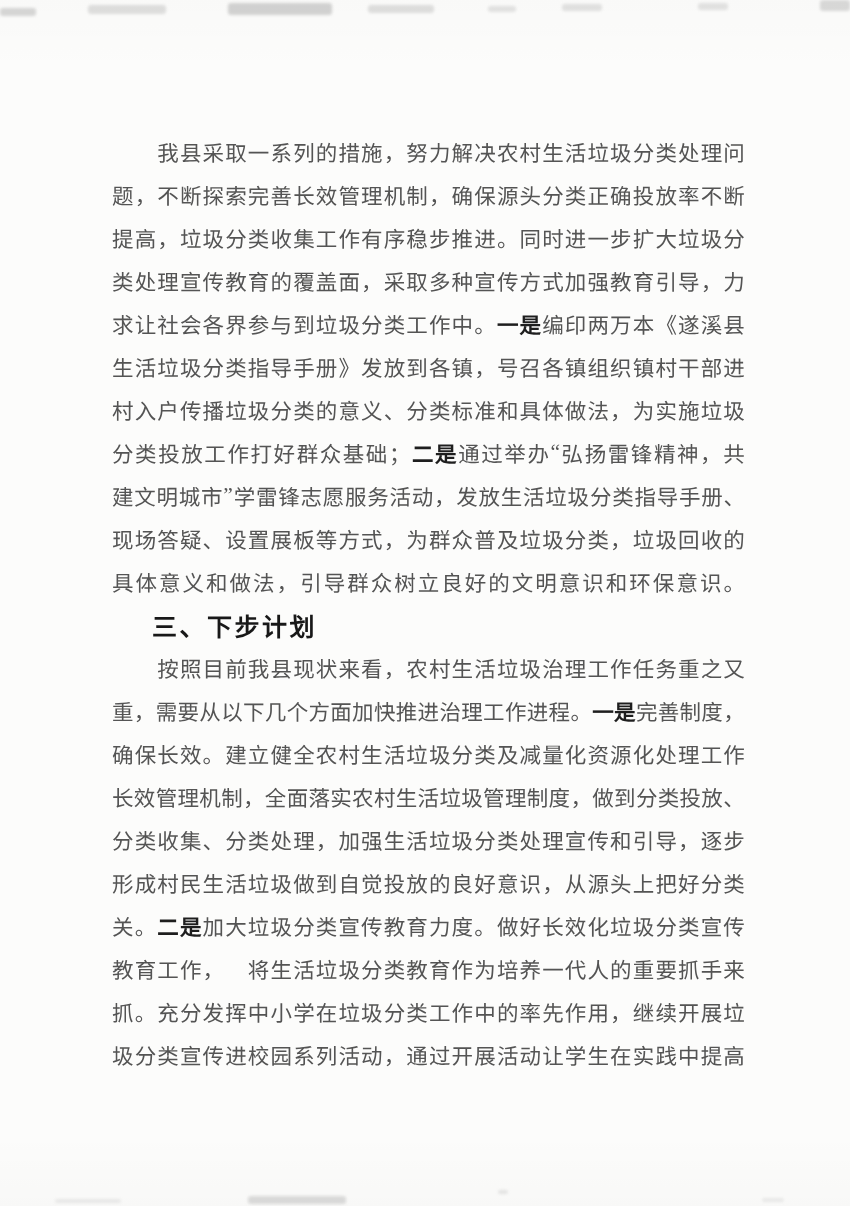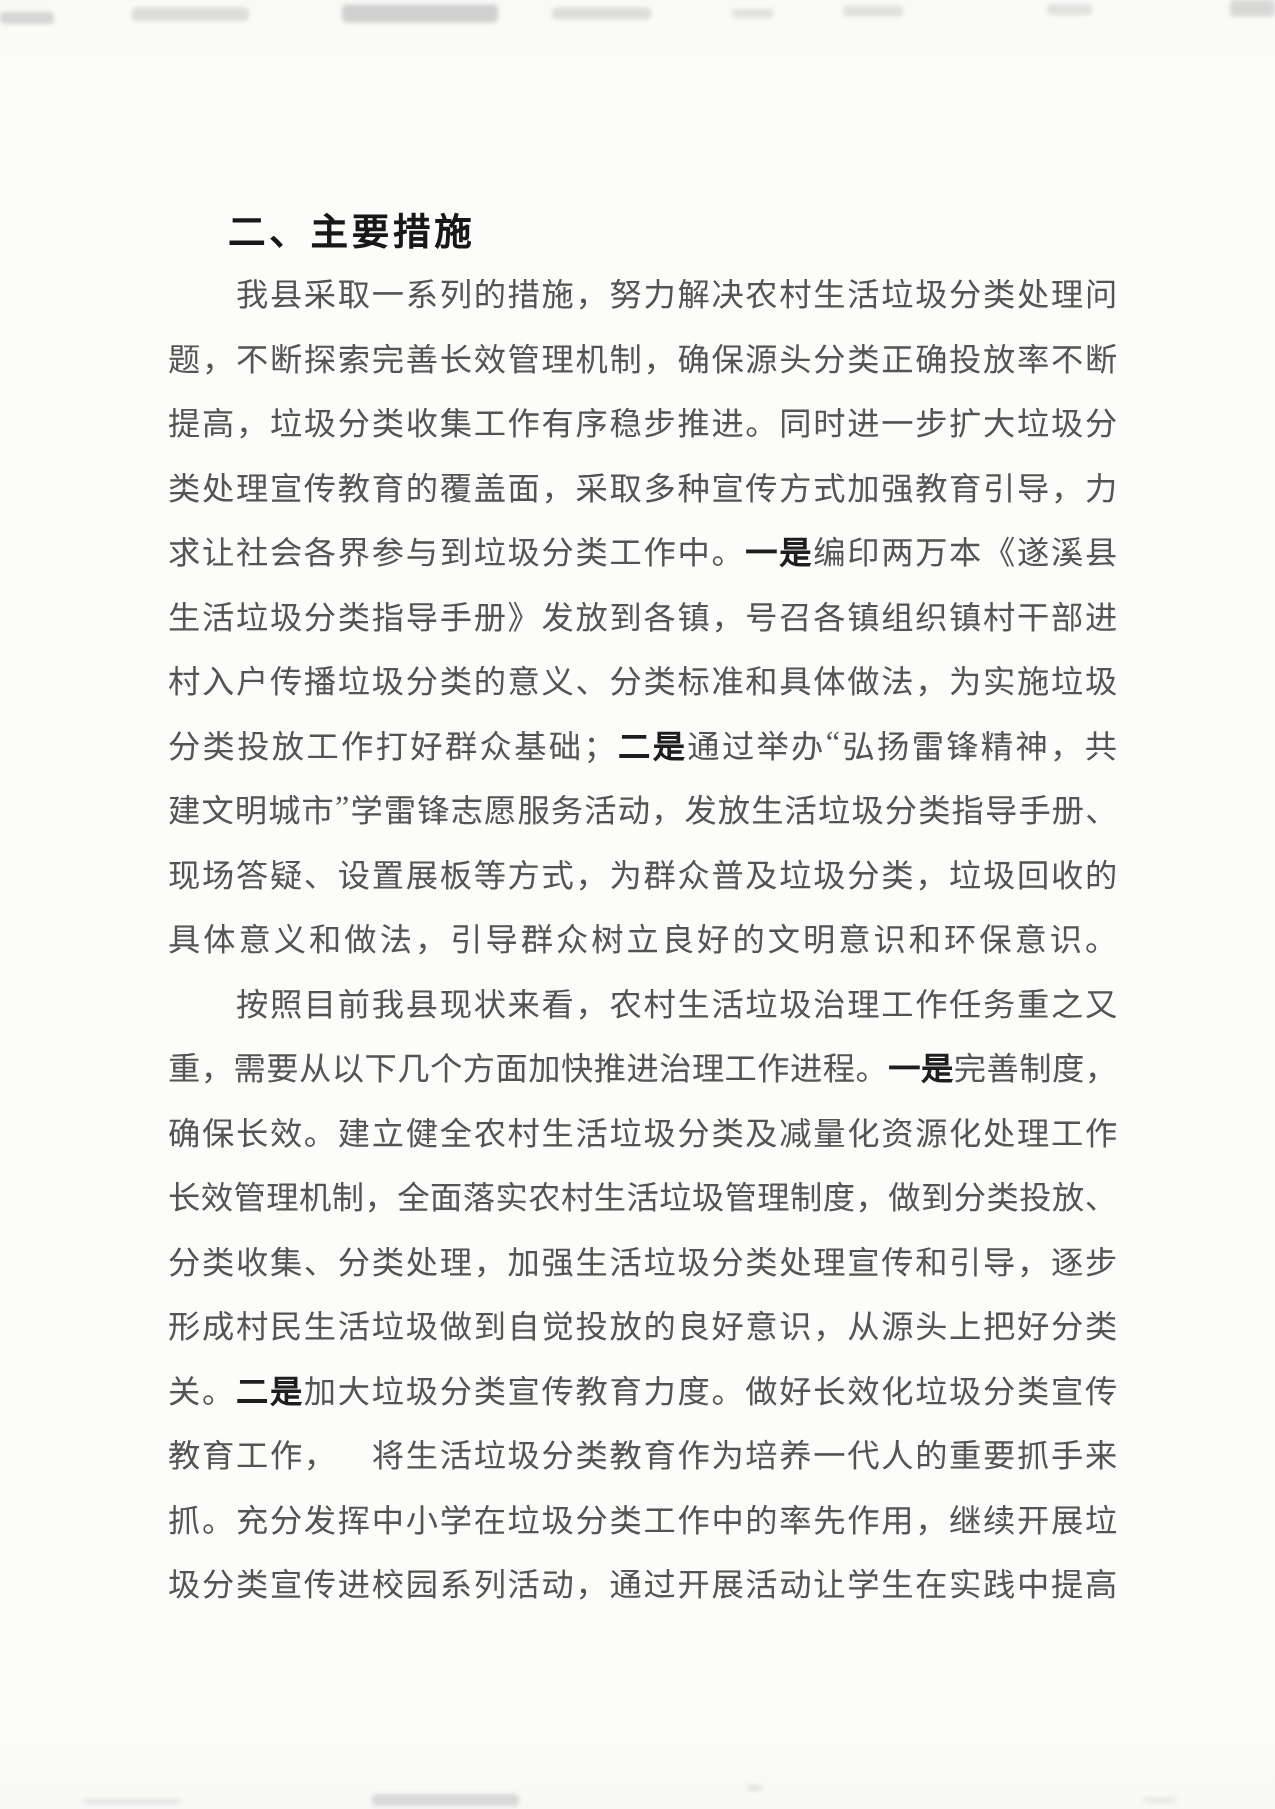--- a/index.html
+++ b/index.html
@@ -75,21 +75,20 @@
   <div class="smudge t7"></div>
   <div class="smudge t8"></div>
   <div class="smudge b1"></div>
   <div class="smudge b2"></div>
   <div class="smudge b3"></div>
   <div class="smudge b4"></div>
 
   <div class="content">
 
     <div class="sec">
-      <div class="sec-heading">二、主要措施</div>
       <div class="lines">
           <div class="text-line">
             <span class="sp">　</span>
             <span class="sp">　</span>
             <span>我</span>
             <span>县</span>
             <span>采</span>
             <span>取</span>
             <span>一</span>
             <span>系</span>
@@ -411,20 +410,21 @@
             <span>环</span>
             <span>保</span>
             <span>意</span>
             <span>识</span>
             <span>。</span>
           </div>
         </div>
     </div>
 
     <div class="sec">
+      <div class="sec-heading">三、下步计划</div>
       <div class="lines">
           <div class="text-line">
             <span class="sp">　</span>
             <span class="sp">　</span>
             <span>按</span>
             <span>照</span>
             <span>目</span>
             <span>前</span>
             <span>我</span>
             <span>县</span>

